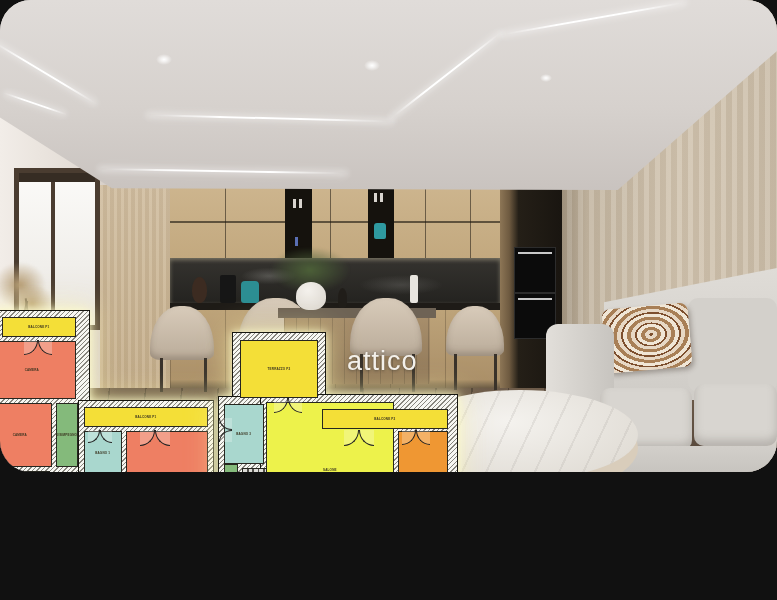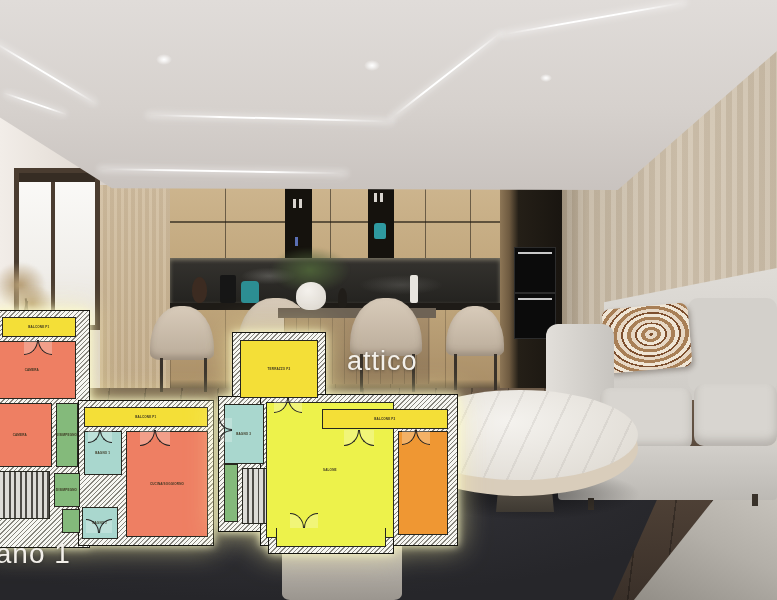--- a/index.html
+++ b/index.html
@@ -1,17 +1,17 @@
 <!DOCTYPE html>
 <html><head>
 <meta charset="utf-8">
 <style>
   html,body{margin:0;padding:0;background:#111;}
-  #stage{position:relative;width:777px;height:600px;overflow:hidden;background:#d7d2ce;
-         font-family:"Liberation Sans",sans-serif;}
+  #stage{position:relative;width:777px;height:472px;overflow:hidden;background:#d7d2ce;
+         font-family:"Liberation Sans",sans-serif;border-radius:31px;}
   .abs{position:absolute;}
   
   #ceiling{left:0;top:0;width:777px;height:196px;z-index:3;
     background:linear-gradient(180deg,#e0dcd9 0%,#d6d1cd 55%,#c8c2be 100%);
     clip-path:polygon(0 0,100% 0,100% 26%,79.5% 97%,14.4% 96%,0 60%);}
   .led{position:absolute;height:2px;border-radius:2px;transform-origin:left center;
     background:linear-gradient(90deg,rgba(255,255,255,.15),#ffffff 30%,#ffffff 70%,rgba(255,255,255,.15));
     box-shadow:0 0 6px rgba(255,255,255,.95),0 0 14px rgba(255,255,255,.45);}
   .spot{position:absolute;border-radius:50%;
     background:radial-gradient(closest-side,#ffffff 0%,rgba(255,255,255,.65) 40%,rgba(255,255,255,0) 100%);}

